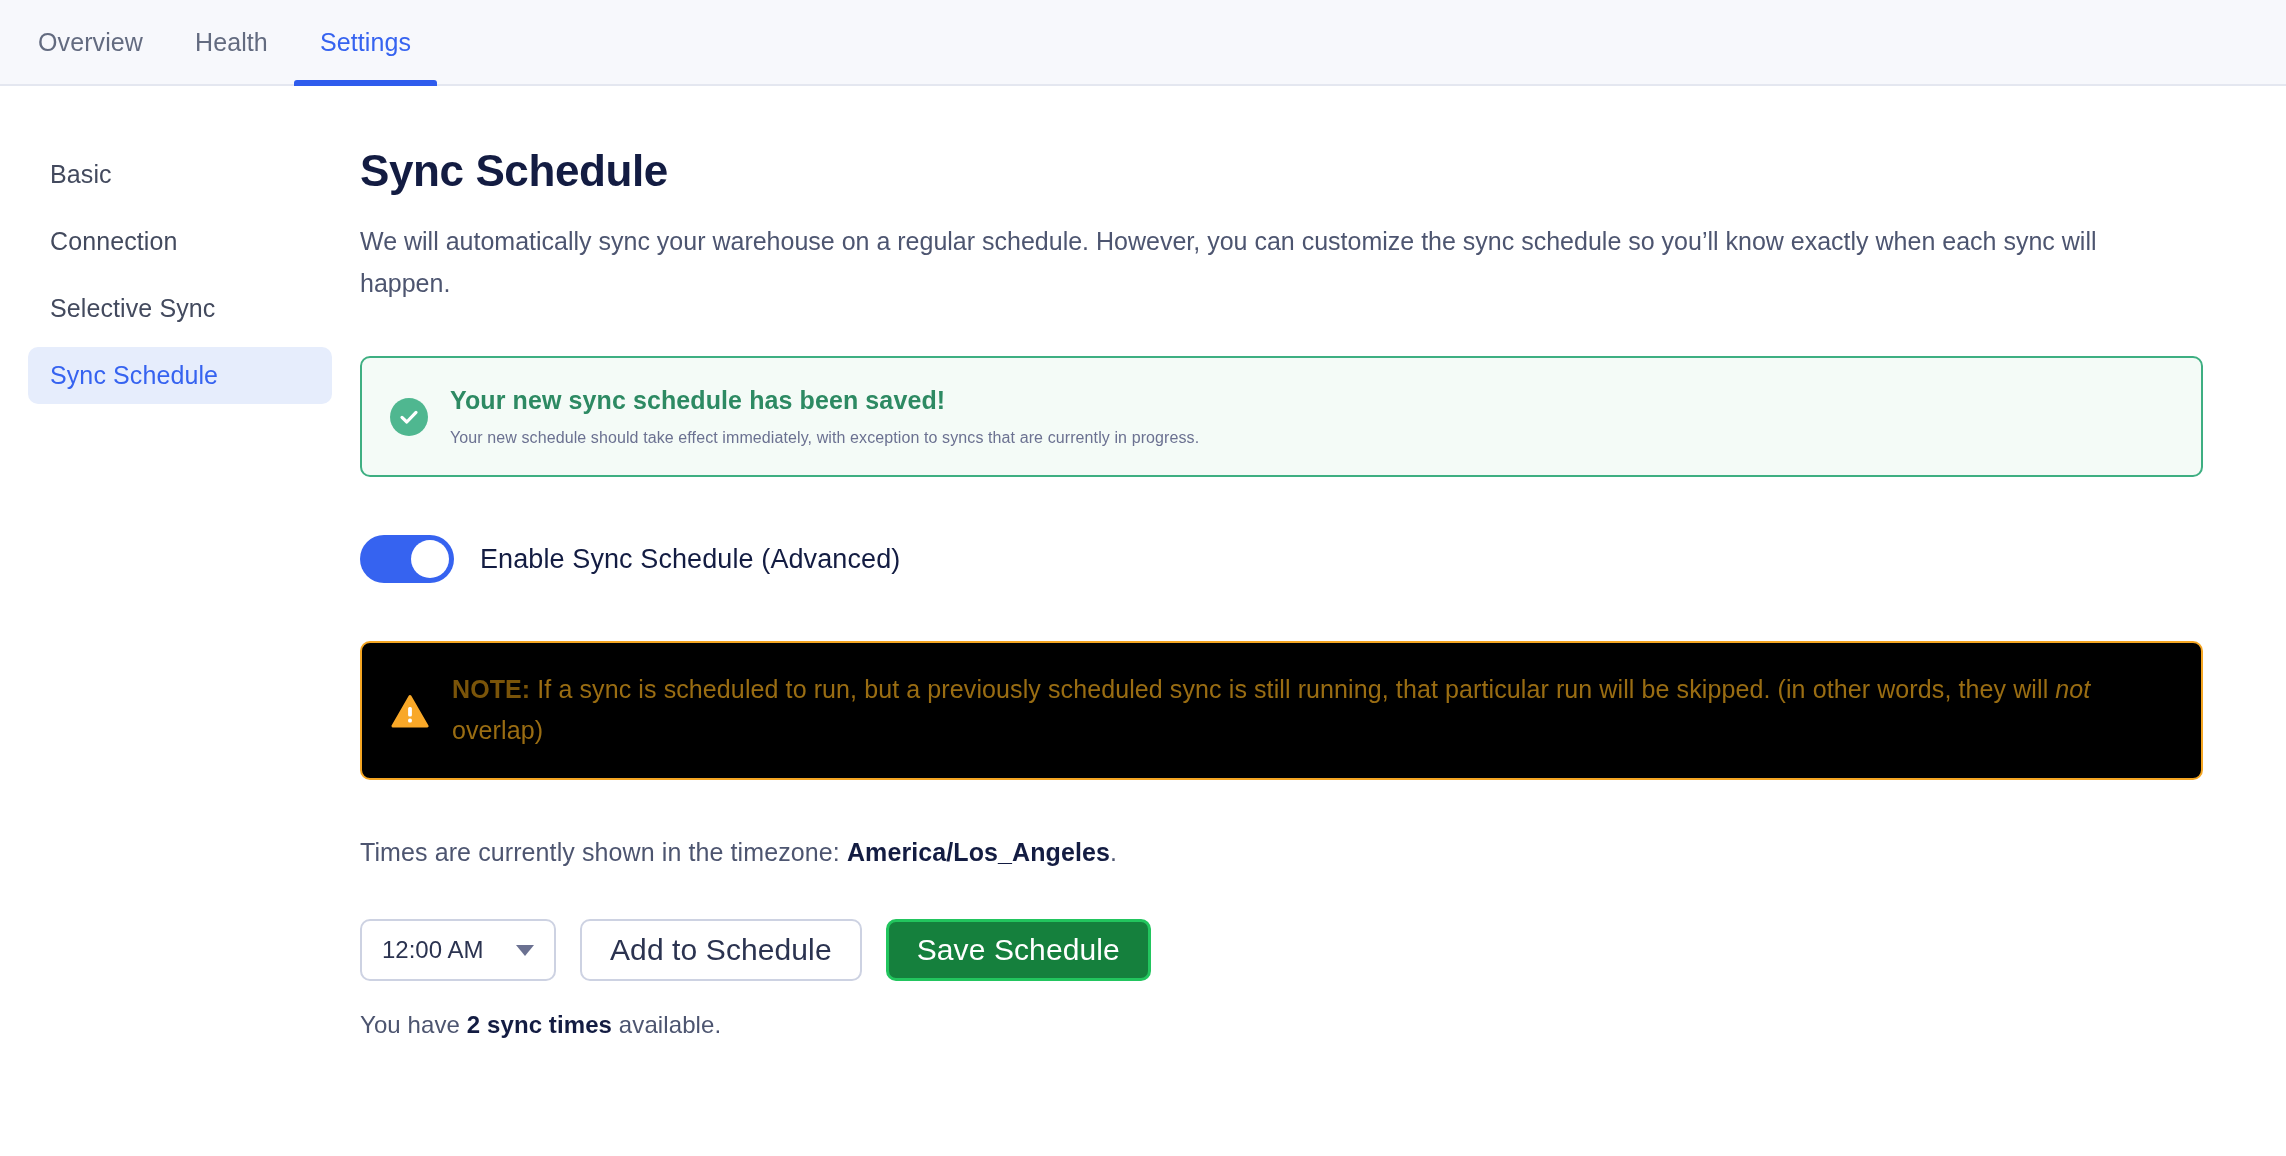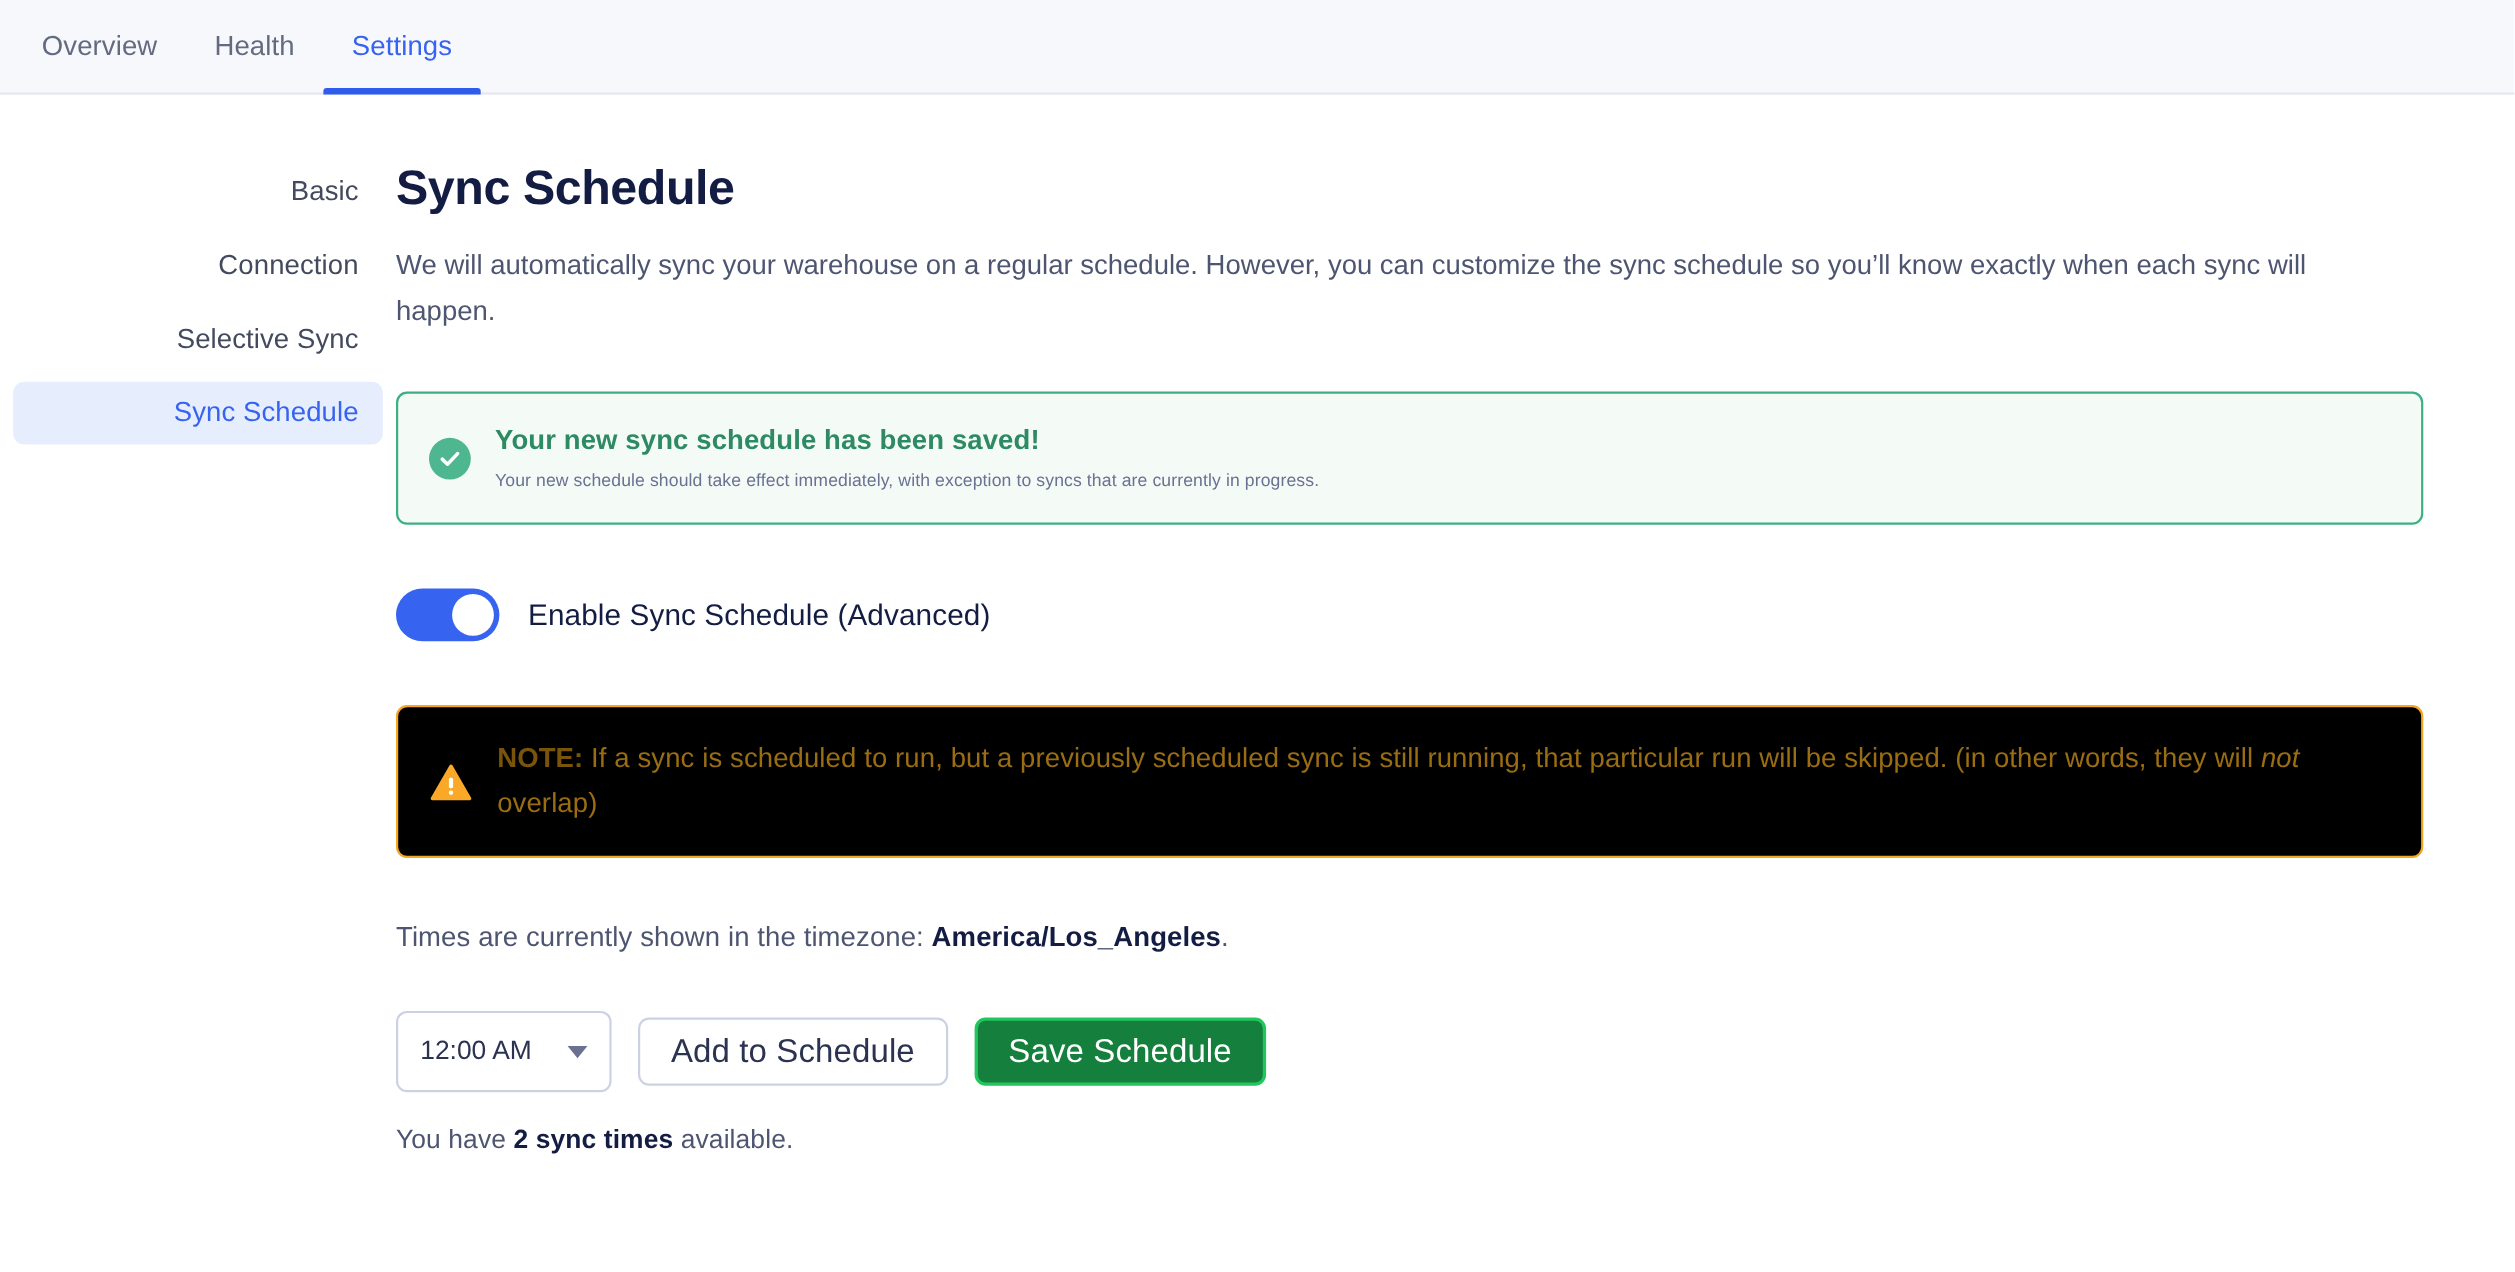--- a/index.html
+++ b/index.html
@@ -45,22 +45,21 @@
   .page {
     display: flex;
     align-items: flex-start;
     padding-top: 60px;
   }
 
   
   .sidebar {
     width: 360px;
     flex: 0 0 360px;
-    padding: 0 12px;
-    text-align: right;
+    padding: 0 28px;
   }
   .side-item {
     display: block;
     padding: 14px 22px;
     margin-bottom: 10px;
     font-size: 25px;
     color: #434a5e;
     border-radius: 10px;
     cursor: pointer;
     letter-spacing: .1px;
@@ -192,21 +191,21 @@
     align-items: center;
     gap: 24px;
     margin-bottom: 30px;
   }
   .select-box {
     display: flex;
     align-items: center;
     justify-content: space-between;
     gap: 26px;
     width: 196px;
-    height: 74px;
+    height: 62px;
     padding: 0 20px;
     border: 2px solid #cdd2e2;
     border-radius: 10px;
     background: #ffffff;
     font-size: 24px;
     color: #2b3350;
     cursor: pointer;
   }
   .caret {
     width: 0; height: 0;

